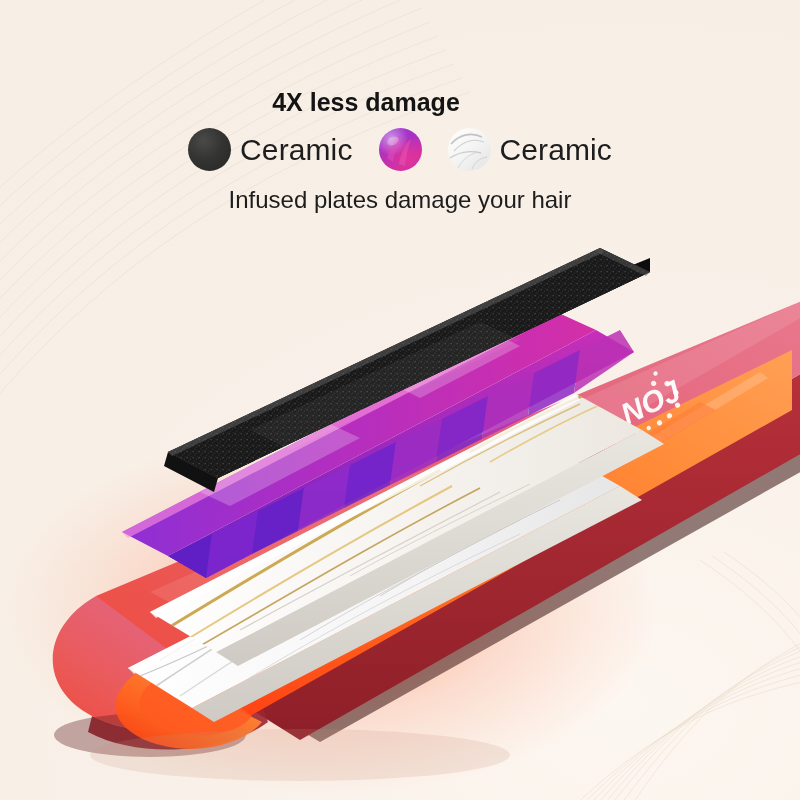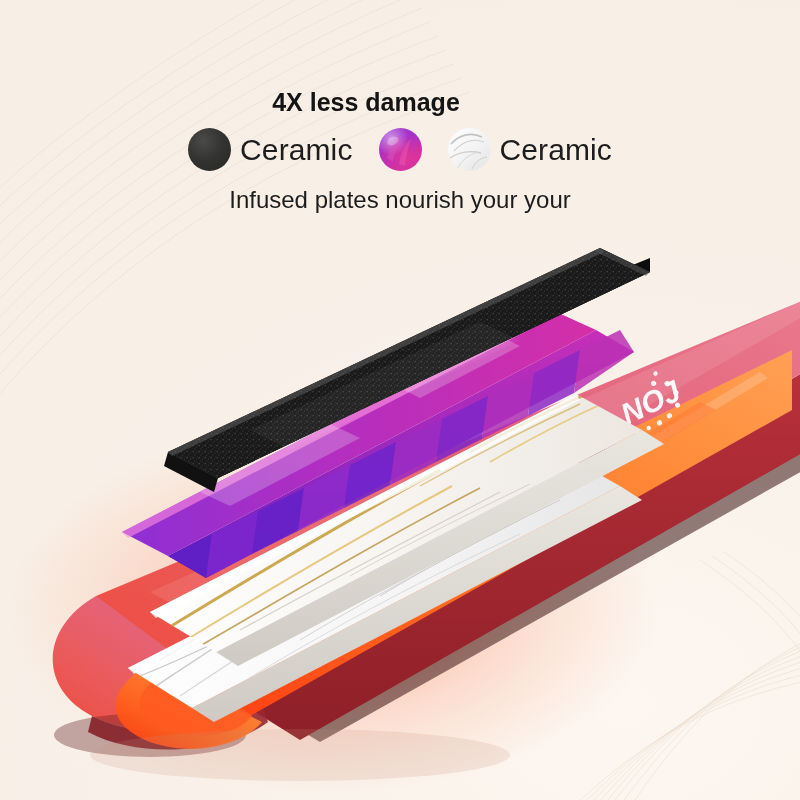--- a/index.html
+++ b/index.html
@@ -158,21 +158,21 @@
           <path d="M2,30 C11,24 22,22 33,25" stroke="#c2c2c2" stroke-width="1.3" fill="none" opacity="0.8"></path>
           <path d="M10,40 C14,32 20,27 30,24" stroke="#cfcfcf" stroke-width="1" fill="none" opacity="0.8"></path>
           <path d="M24,41 C27,34 32,30 39,29" stroke="#c5c5c5" stroke-width="1" fill="none" opacity="0.75"></path>
         </svg>
       </span>
       <span class="ing-label">Ceramic</span>
     </div>
 
   </div>
 
-  <div class="tagline">Infused plates nourish your your</div>
+  <div class="tagline">Infused plates damage your hair</div>
 
   <svg id="product" viewBox="0 0 800 800">
     <defs>
 
       <linearGradient id="bodyGrad" x1="1" y1="0" x2="0" y2="1">
         <stop offset="0%" stop-color="#e9788c"></stop>
         <stop offset="35%" stop-color="#e4647c"></stop>
         <stop offset="70%" stop-color="#ea5a5a"></stop>
         <stop offset="100%" stop-color="#ef4a3c"></stop>
       </linearGradient>

